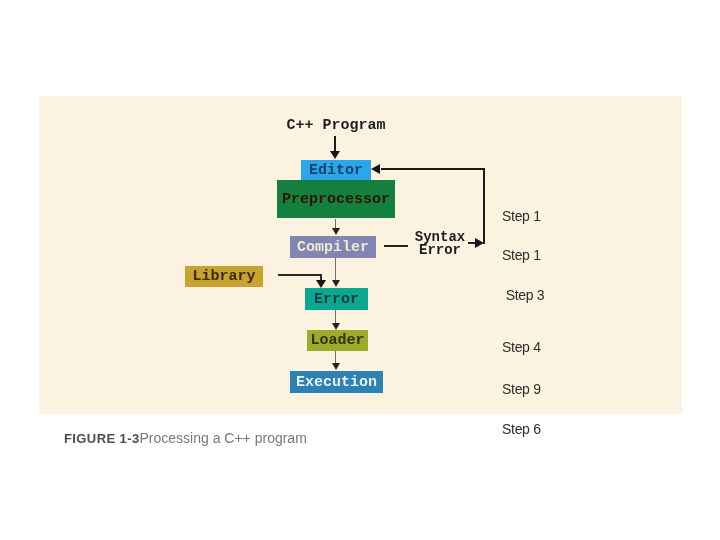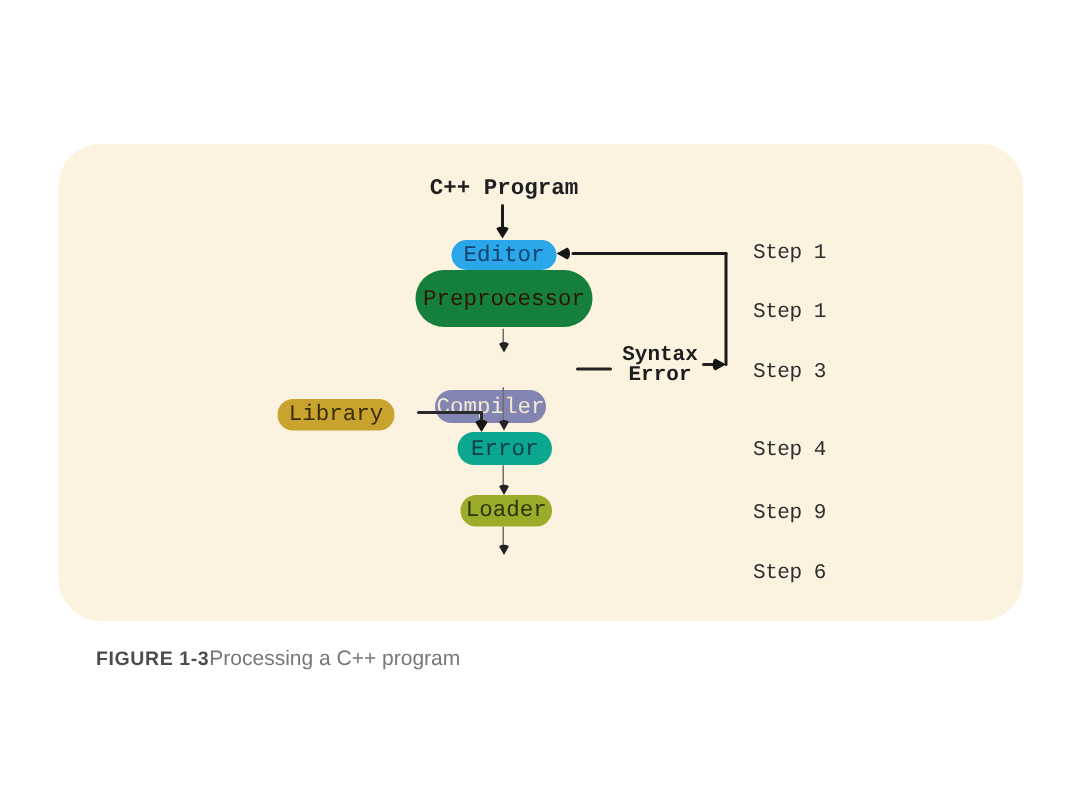--- a/index.html
+++ b/index.html
@@ -1,23 +1,23 @@
 <!DOCTYPE html>
 <html><head>
 <meta charset="utf-8">
 <style>
-  * { margin:0; padding:0; box-sizing:border-box;border-radius:28px; }
+  * { margin:0; padding:0; box-sizing:border-box; }
   html,body { width:720px; height:540px; background:#ffffff; overflow:hidden;
               font-family:"Liberation Sans", sans-serif; }
   .stage { position:absolute; left:0; top:0; width:720px; height:540px; }
   .panel { position:absolute; left:39px; top:96px; width:643px; height:318px;
            background:#fbf3df; }
   .mono  { font-family:"Liberation Mono","DejaVu Sans Mono",monospace; font-weight:700; }
   .node  { position:absolute; display:flex; align-items:center; justify-content:center;
-           font-family:"Liberation Mono","DejaVu Sans Mono",monospace; font-weight:400;
+           font-family:"Liberation Mono","DejaVu Sans Mono",monospace; font-weight:700;
            font-size:15px; letter-spacing:0; white-space:nowrap; }
   .src-label { position:absolute; left:270px; top:117px; width:132px; text-align:center;
                font-size:15px; color:#1f1f1f; }
   .vline-thick { position:absolute; width:2px; background:#1a1a1a; }
   .hline-thick { position:absolute; height:2px; background:#1a1a1a; }
   .vline-thin  { position:absolute; width:1px; background:#6e6e6e; }
   .ah-down { position:absolute; width:0; height:0;
              border-left:5px solid transparent; border-right:5px solid transparent;
              border-top:8px solid #151515; }
   .ah-down-sm { position:absolute; width:0; height:0;
@@ -25,22 +25,22 @@
              border-top:7px solid #232323; }
   .ah-left { position:absolute; width:0; height:0;
              border-top:5px solid transparent; border-bottom:5px solid transparent;
              border-right:9px solid #151515; }
   .ah-right { position:absolute; width:0; height:0;
              border-top:5px solid transparent; border-bottom:5px solid transparent;
              border-left:9px solid #151515; }
   .syntax-label { position:absolute; left:408px; top:231px; width:64px; text-align:center;
                   font-size:14px; line-height:13px; color:#1d1d1d; }
   .step { position:absolute; left:502px; width:46px; height:16px;
-          font-family:Liberation Mono, monospace; font-size:14px;
-          letter-spacing:-0.3px; color:#2d2d2d; white-space:nowrap; }
+          font-family:Liberation Sans, sans-serif; font-size:14px;
+          letter-spacing:-0.3px; color:#2d2d2d; white-space:nowrap;margin-top:47px; }
   .caption { position:absolute; left:39px; top:430px; display:flex; align-items:baseline;padding-left:25px; }
   .caption-label { font-size:13px; font-weight:700; color:#4c4c4c; letter-spacing:0.4px; }
   .caption-text  { font-size:14px; color:#787878; }
 </style>
 </head>
 <body>
 
 <div class="stage">
 
   <div class="panel" style="background: rgb(251, 243, 223);"></div>
@@ -53,40 +53,41 @@
   <div class="node" style="left: 301px; top: 160px; width: 70px; height: 20px; background: rgb(41, 167, 232); color: rgb(23, 65, 111);">Editor</div>
 
   <div class="vline-thick" style="left:334px;top:181px;height:9px;"></div>
   <div class="ah-down" style="left:330px;top:189px;"></div>
 
   <div class="node" style="left: 277px; top: 180px; width: 118px; height: 38px; background: #15803d; color: rgb(47, 21, 6);">Preprocessor</div>
 
   <div class="vline-thin" style="left:335px;top:219px;height:10px;"></div>
   <div class="ah-down-sm" style="left:332px;top:228px;"></div>
 
-  <div class="node" style="left: 290px; top: 236px; width: 74px; height: 22px; background: rgb(130, 133, 177); color: rgb(240, 232, 211); margin-top: 24px;">Compiler</div>
+  <div class="node" style="left: 290px; top: 236px; width: 86px; height: 22px; background: rgb(130, 133, 177); color: rgb(240, 232, 211);">Compiler</div>
 
   <div class="vline-thin" style="left:335px;top:258px;height:23px;"></div>
   <div class="ah-down-sm" style="left:332px;top:280px;"></div>
 
   <div class="node" style="left: 185px; top: 266px; width: 78px; height: 21px; background: rgb(200, 163, 45); color: rgb(58, 44, 8);">Library</div>
   <div class="hline-thick" style="left:278px;top:274px;width:44px;background:#2a2a2a;"></div>
   <div class="vline-thick" style="left:320px;top:274px;height:7px;background:#2a2a2a;"></div>
   <div class="ah-down" style="left:316px;top:280px;"></div>
 
   <div class="node" style="left: 305px; top: 288px; width: 63px; height: 22px; background: rgb(11, 167, 142); color: rgb(13, 60, 74);">Error</div>
 
   <div class="vline-thin" style="left:335px;top:310px;height:14px;"></div>
   <div class="ah-down-sm" style="left:332px;top:323px;"></div>
 
   <div class="node" style="left: 307px; top: 330px; width: 61px; height: 21px; background: rgb(157, 171, 42); color: rgb(47, 51, 6);">Loader</div>
 
   <div class="vline-thin" style="left:335px;top:351px;height:13px;"></div>
   <div class="ah-down-sm" style="left:332px;top:363px;"></div>
 
+  <div class="node" style="left: 290px; top: 371px; width: 93px; height: 22px; background: rgb(46, 129, 179); color: rgb(233, 241, 243);">Execution</div>
 
   <div class="hline-thick" style="left:384px;top:245px;width:24px;background:#222;"></div>
   <div class="syntax-label mono">
     <div>Syntax</div>
     <div>Error</div>
   </div>
   <div class="hline-thick" style="left:468px;top:242px;width:9px;background:#222;"></div>
   <div class="ah-right" style="left:475px;top:238px;"></div>
   <div class="vline-thick" style="left:483px;top:168px;height:76px;"></div>
   <div class="hline-thick" style="left:381px;top:168px;width:104px;"></div>

